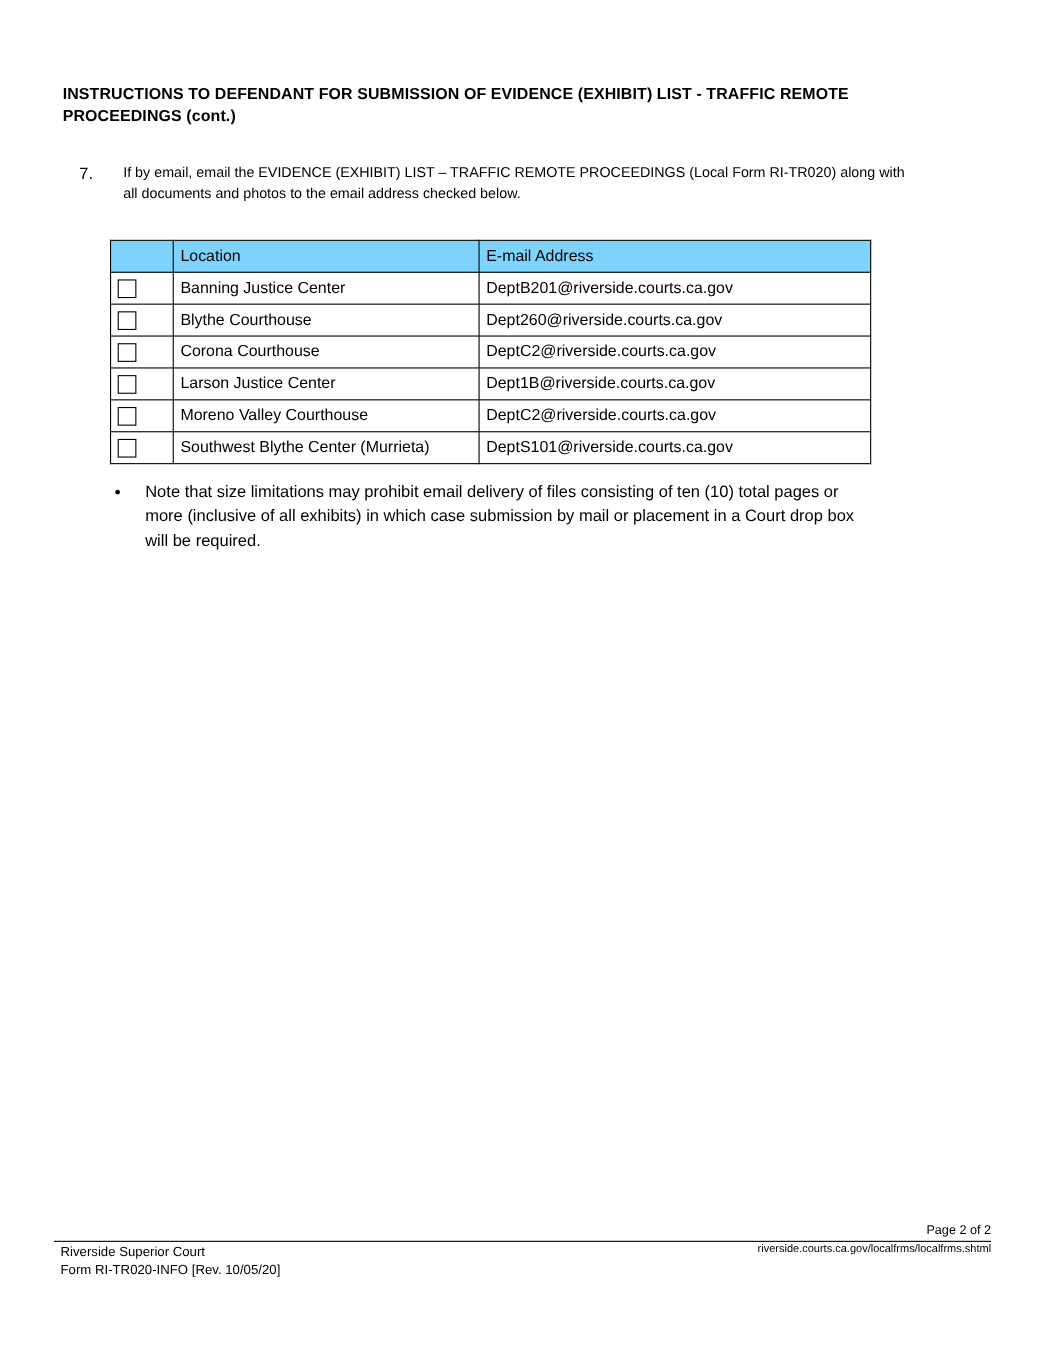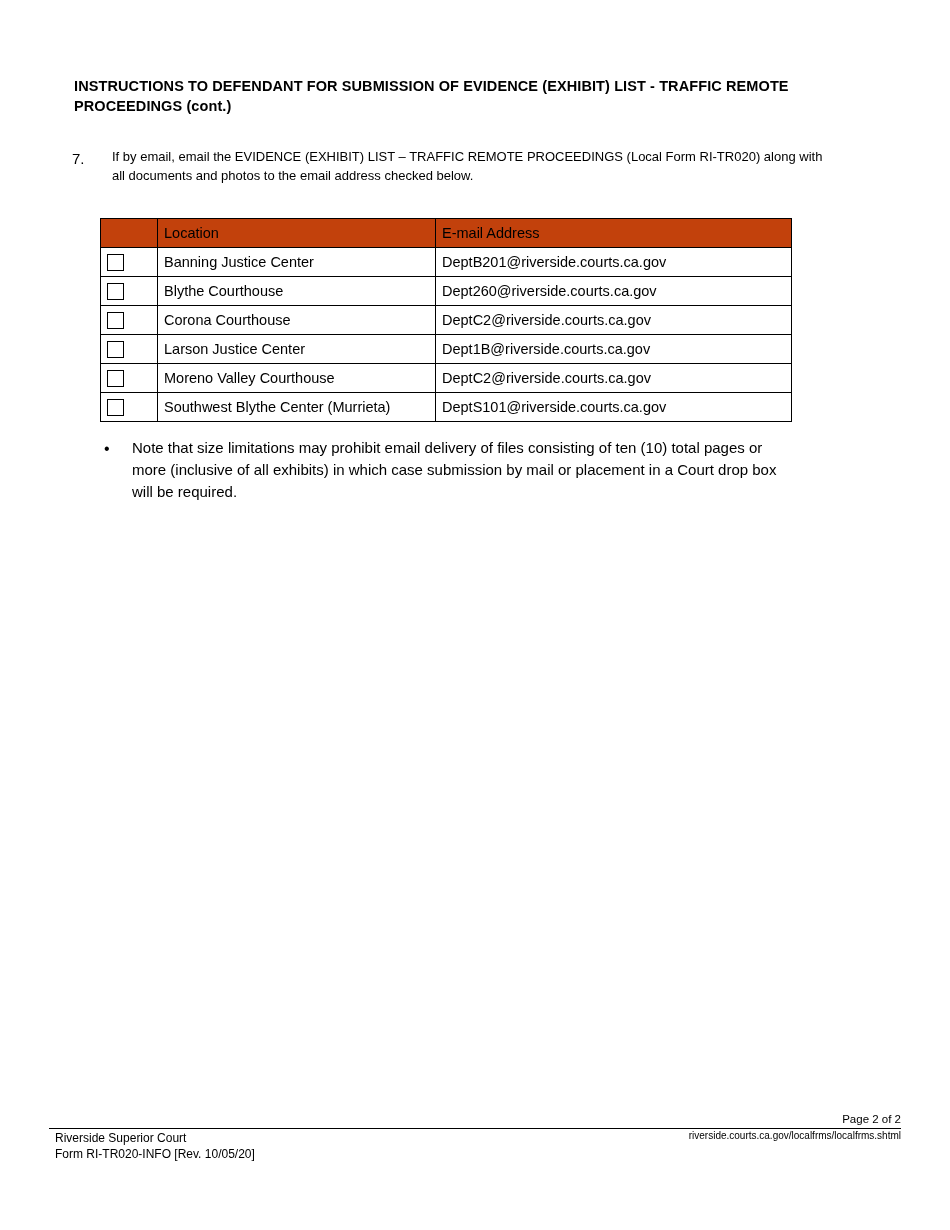--- a/index.html
+++ b/index.html
@@ -23,21 +23,20 @@
   
   .doc-title {
     position: absolute;
     left: 57px;
     top: 76px;
     width: 790px;
     font-size: 14.5px;
     font-weight: bold;
     line-height: 1.38;
     letter-spacing: 0.1px;
-    margin-left: 17px;
   }
 
   
   .num-item {
     position: absolute;
     left: 72px;
     top: 148px;
     width: 760px;
     display: flex;
     align-items: flex-start;
@@ -66,21 +65,21 @@
   .email-table td, .email-table th {
     border: 1px solid #000000;
     height: 28px;
     font-size: 14.5px;
     font-weight: normal;
     text-align: left;
     padding: 0 6px;
     vertical-align: middle;
   }
   .email-table thead td {
-    background: #c2410c;
+    background: #7dd3fc;
   }
   .col-check { width: 44px; }
   .col-loc   { width: 265px; }
   .col-mail  { width: 343px; }
   .cell-check {
     text-align: center;
     padding: 0;
   }
   .checkbox {
     display: inline-block;

